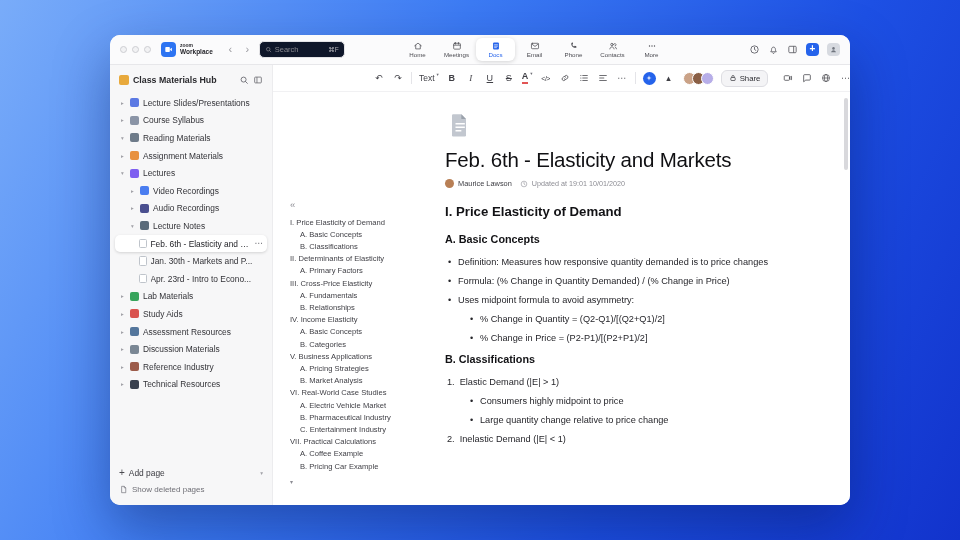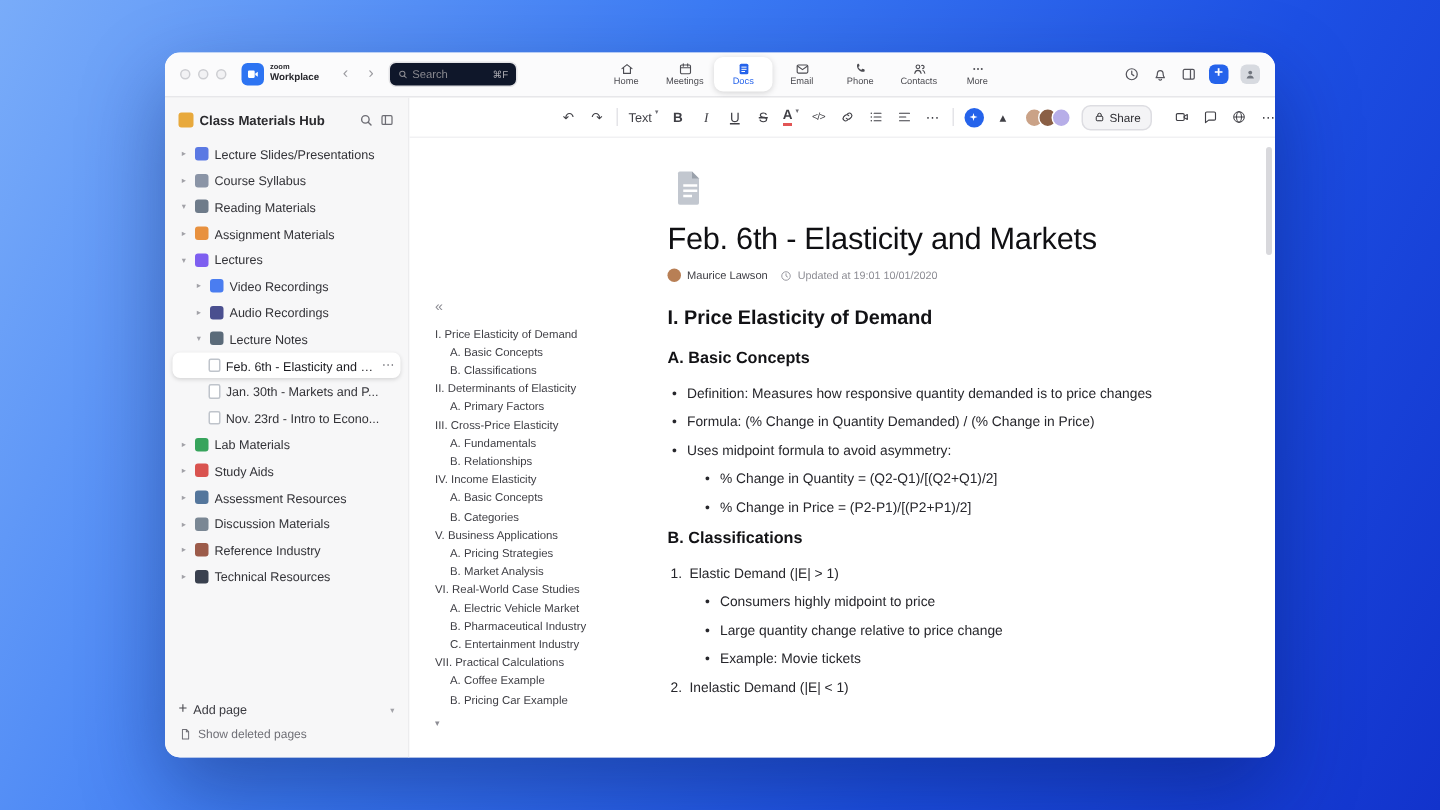--- a/index.html
+++ b/index.html
@@ -301,21 +301,21 @@
           <span class="ic page"></span>
           <span class="lbl">Feb. 6th - Elasticity and M...</span>
           <span class="more">⋯</span>
         </div>
         <div class="row lv2">
           <span class="ic page"></span>
           <span class="lbl">Jan. 30th - Markets and P...</span>
         </div>
         <div class="row lv2">
           <span class="ic page"></span>
-          <span class="lbl">Nov. 23rd - Intro to Econo...</span>
+          <span class="lbl">Apr. 23rd - Intro to Econo...</span>
         </div>
         <div class="row lv0">
           <span class="chev">▸</span>
           <span class="ic" style="background: rgb(55, 164, 92);"></span>
           <span class="lbl">Lab Materials</span>
         </div>
         <div class="row lv0">
           <span class="chev">▸</span>
           <span class="ic" style="background: rgb(217, 83, 79);"></span>
           <span class="lbl">Study Aids</span>
@@ -495,21 +495,20 @@
           <div class="b sub2">% Change in Quantity = (Q2-Q1)/[(Q2+Q1)/2]</div>
           <div class="b sub2">% Change in Price = (P2-P1)/[(P2+P1)/2]</div>
 
           <div class="h-sub mt">B. Classifications</div>
           <div class="n">
             <span class="nm">1.</span>
             <span>Elastic Demand (|E| &gt; 1)</span>
           </div>
           <div class="b sub2">Consumers highly midpoint to price</div>
           <div class="b sub2">Large quantity change relative to price change</div>
-          <div class="b sub2">Example: Movie tickets</div>
           <div class="n">
             <span class="nm">2.</span>
             <span>Inelastic Demand (|E| &lt; 1)</span>
           </div>
         </div>
 
         <span class="thumb"></span>
       </div>
 
     </div>

